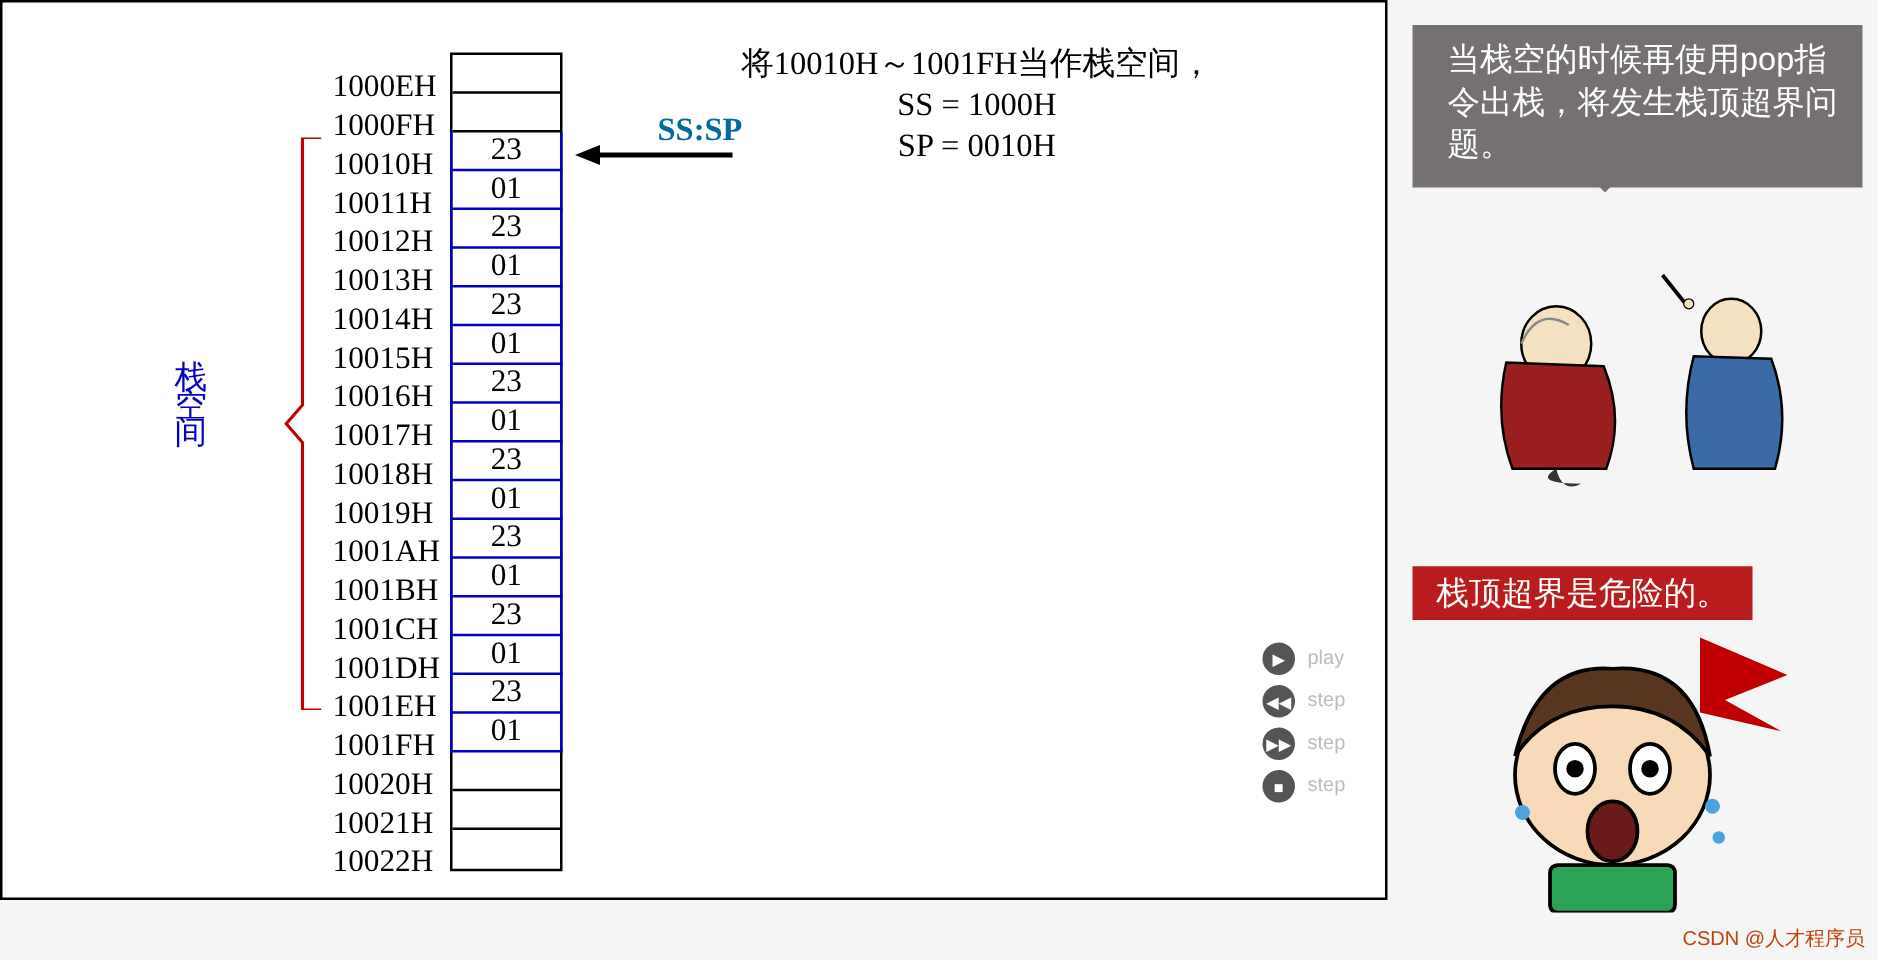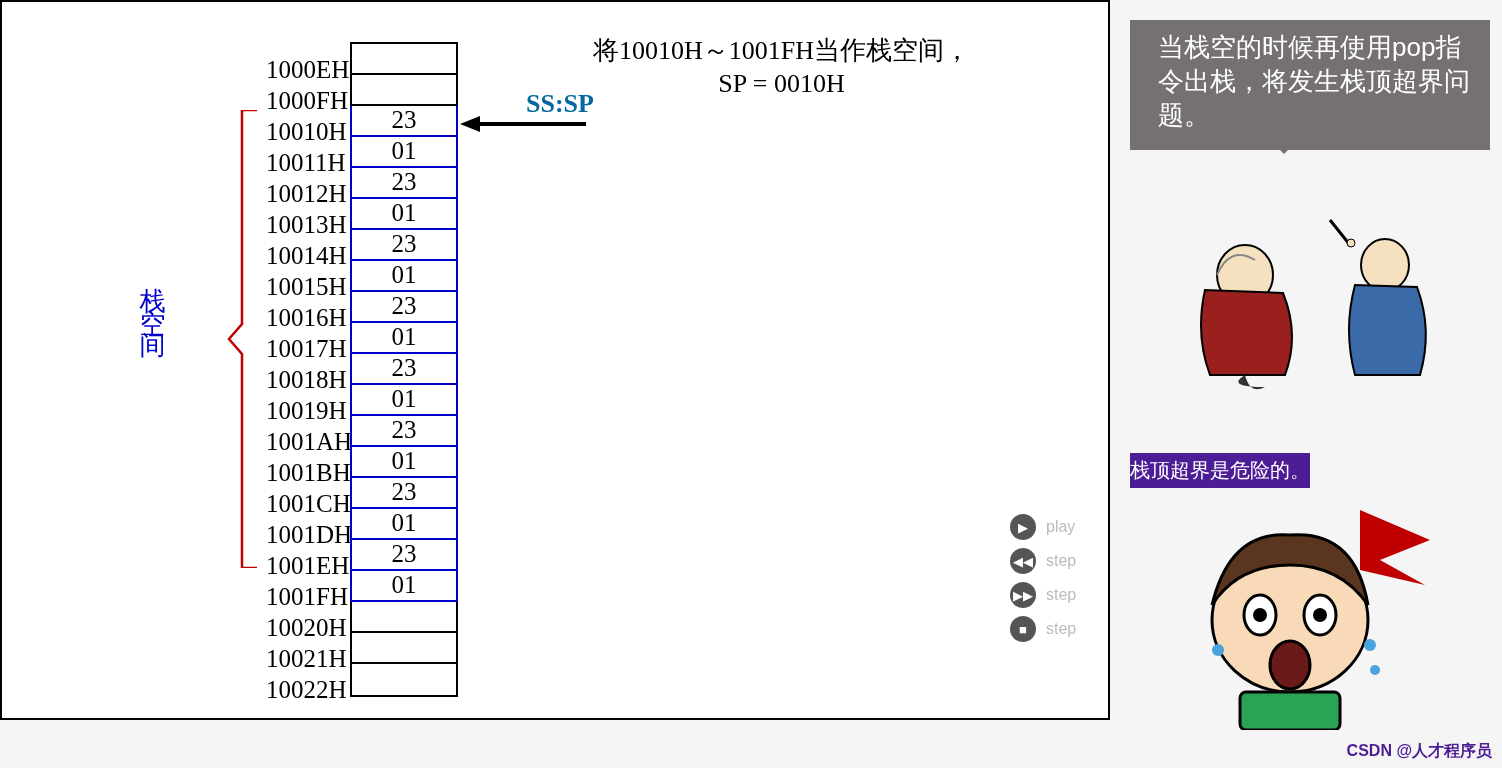--- a/index.html
+++ b/index.html
@@ -2,37 +2,37 @@
 <html><head>
 <meta charset="utf-8">
 <style>
   * { box-sizing: border-box; margin: 0; padding: 0; }
   body { width: 1502px; height: 768px; font-family: "Microsoft YaHei", sans-serif; background: #f5f5f5; position: relative; overflow: hidden; }
   .slide { position: absolute; left: 0; top: 0; width: 1110px; height: 720px; background: #fff; border: 2px solid #000; }
   .stack-label { position: absolute; left: 133px; top: 265px; color: #0000c8; font-size: 26px; font-family: "SimSun", serif; writing-mode: vertical-rl; letter-spacing: 22px; }
   .bracket { position: absolute; left: 225px; top: 108px; width: 35px; height: 458px; }
   .addr-col { position: absolute; left: 264px; top: 52px; font-family: "Times New Roman", serif; font-size: 25px; text-align: left; line-height: 31px; }
   .addr-col div { height: 31px; }
-  .mem-table { position: absolute; left: 348px; top: 40px; width: 108px; border: 2px solid #000; }
+  .mem-table { position: absolute; left: 358px; top: 40px; width: 90px; border: 2px solid #000; }
   .mem-cell { height: 31px; border-bottom: 2px solid #000; text-align: center; font-family: "Times New Roman", serif; font-size: 25px; line-height: 27px; }
   .mem-cell:last-child { border-bottom: none; }
   .mem-cell.stack { border-color: #0000c8; border-left: 2px solid #0000c8; border-right: 2px solid #0000c8; margin-left: -2px; margin-right: -2px; }
   .ss-sp { position: absolute; left: 524px; top: 87px; color: #0369a1; font-family: "Times New Roman", serif; font-size: 26px; font-weight: bold; }
   .arrow { position: absolute; left: 456px; top: 112px; }
   .desc { position: absolute; left: 591px; top: 32px; font-family: "SimSun", serif; font-size: 26px; line-height: 33px; text-align: center; }
   .sidebar { position: absolute; left: 1130px; top: 20px; width: 360px; }
   .bubble { background: #767171; color: #fff; font-size: 26px; padding: 10px 14px 18px 28px; line-height: 34px; position: relative; }
   .bubble::after { content: ""; position: absolute; bottom: -18px; left: 140px; border: 14px solid transparent; border-top-color: #767171; }
   .cartoon1 { position: absolute; left: 1155px; top: 215px; width: 315px; height: 175px; }
-  .redbox { position: absolute; left: 1130px; top: 453px; background: #4c1d95; color: #fff; font-size: 20px; padding: 4px 0; }
+  .redbox { position: absolute; left: 1130px; top: 453px; background: #b91c1c; color: #fff; font-size: 26px; padding: 4px 19px; }
   .cartoon2 { position: absolute; left: 1170px; top: 500px; width: 270px; height: 230px; }
   .controls { position: absolute; left: 1008px; top: 512px; }
   .ctrl { display: flex; align-items: center; gap: 10px; margin-bottom: 8px; color: #bbb; font-size: 16px; cursor: pointer; }
   .ctrl-icon { width: 26px; height: 26px; border-radius: 50%; background: #555; display: inline-flex; align-items: center; justify-content: center; color: #fff; font-size: 13px; }
-  .watermark { position: absolute; right: 10px; bottom: 6px; color: #4c1d95; font-size: 16px; font-weight: bold; }
+  .watermark { position: absolute; right: 10px; bottom: 6px; color: #c2410c; font-size: 16px; }
 </style>
 </head>
 <body>
 
 <div class="slide">
 
   <div class="stack-label">栈空间</div>
 
   <svg class="bracket" viewBox="0 0 35 458" preserveAspectRatio="none">
     <path d="M30 0 L15 0 L15 214 L2 229 L15 244 L15 458 L30 458" stroke="#c00000" stroke-width="2.5" fill="none"></path>
@@ -88,20 +88,21 @@
 
   <div class="ss-sp">SS:SP</div>
 
   <svg class="arrow" width="130" height="20">
     <line x1="20" y1="10" x2="128" y2="10" stroke="#000" stroke-width="4"></line>
     <polygon points="2,10 22,2 22,18" fill="#000"></polygon>
   </svg>
 
   <div class="desc">
     <div>将10010H～1001FH当作栈空间，</div>
+    <div>SS = 1000H</div>
     <div>SP = 0010H</div>
   </div>
 
   <div class="controls">
     <div class="ctrl">
         <span class="ctrl-icon">▶</span>
         <span>play</span>
       </div>
     <div class="ctrl">
         <span class="ctrl-icon">◀◀</span>

